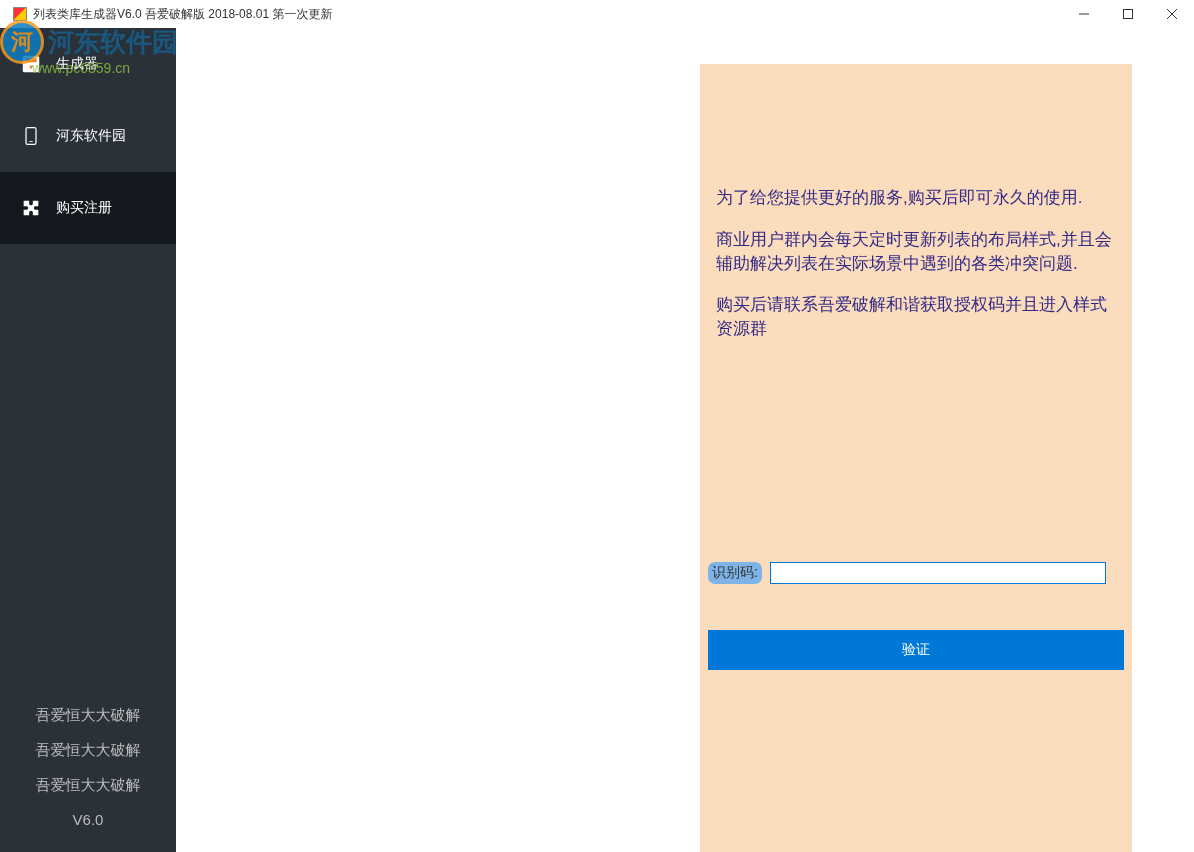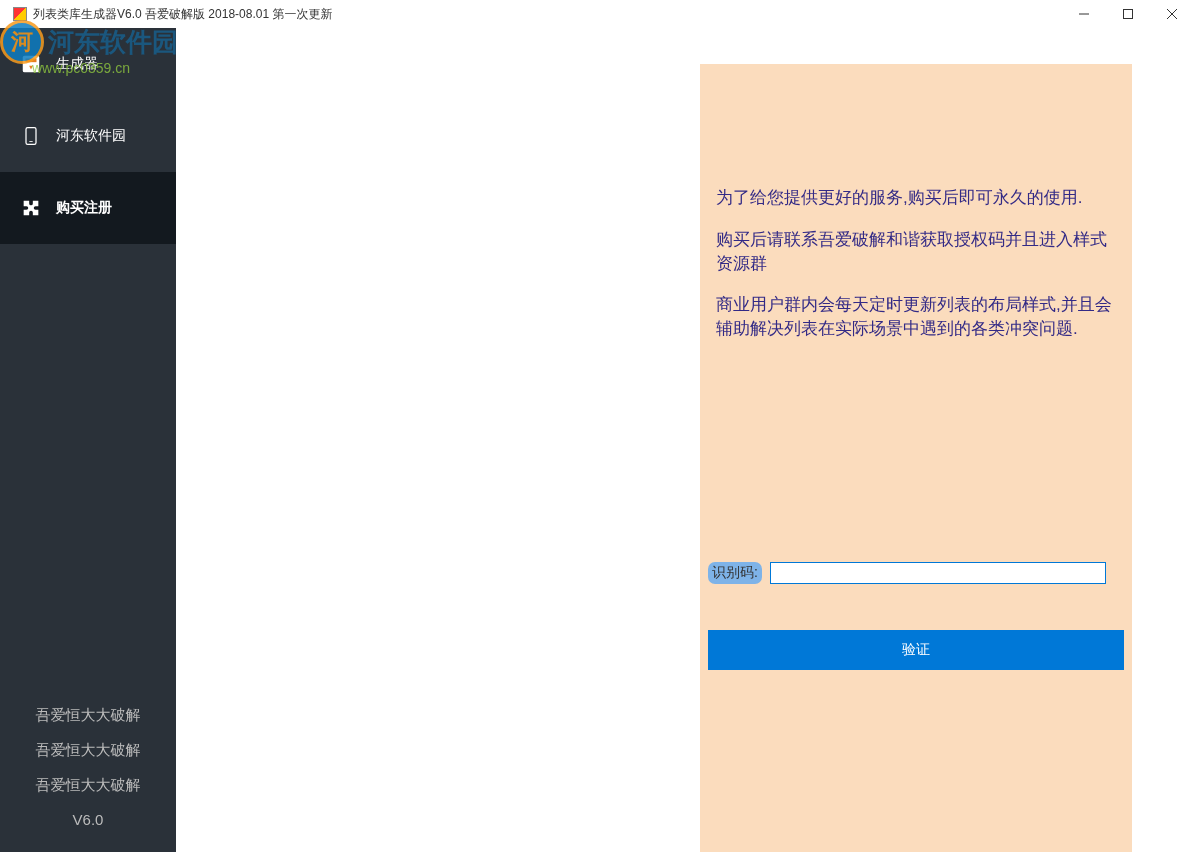--- a/index.html
+++ b/index.html
@@ -108,21 +108,20 @@
       height: 72px;
       display: flex;
       align-items: center;
       padding-left: 20px;
       color: #fff;
       font-size: 14px;
       cursor: pointer;
     }
     .sidebar-item.active {
       background: #13191f;
-      font-weight: bold;
     }
     .sidebar-icon {
       width: 22px;
       height: 22px;
       margin-right: 14px;
       display: flex;
       align-items: center;
       justify-content: center;
     }
     .sidebar-footer {
@@ -266,22 +265,22 @@
       <div>吾爱恒大大破解</div>
       <div>吾爱恒大大破解</div>
       <div>V6.0</div>
     </div>
   </div>
 
   <div class="main-content">
     <div class="panel">
       <div class="panel-text">
         <p>为了给您提供更好的服务,购买后即可永久的使用.</p>
+        <p>商业用户群内会每天定时更新列表的布局样式,并且会辅助解决列表在实际场景中遇到的各类冲突问题.</p>
         <p>购买后请联系吾爱破解和谐获取授权码并且进入样式资源群</p>
-        <p>商业用户群内会每天定时更新列表的布局样式,并且会辅助解决列表在实际场景中遇到的各类冲突问题.</p>
       </div>
       <div class="form-row">
         <span class="form-label">识别码:</span>
         <input class="form-input" type="text" value="" style="">
       </div>
       <button class="verify-btn">
         <span>验证</span>
       </button>
     </div>
   </div>

